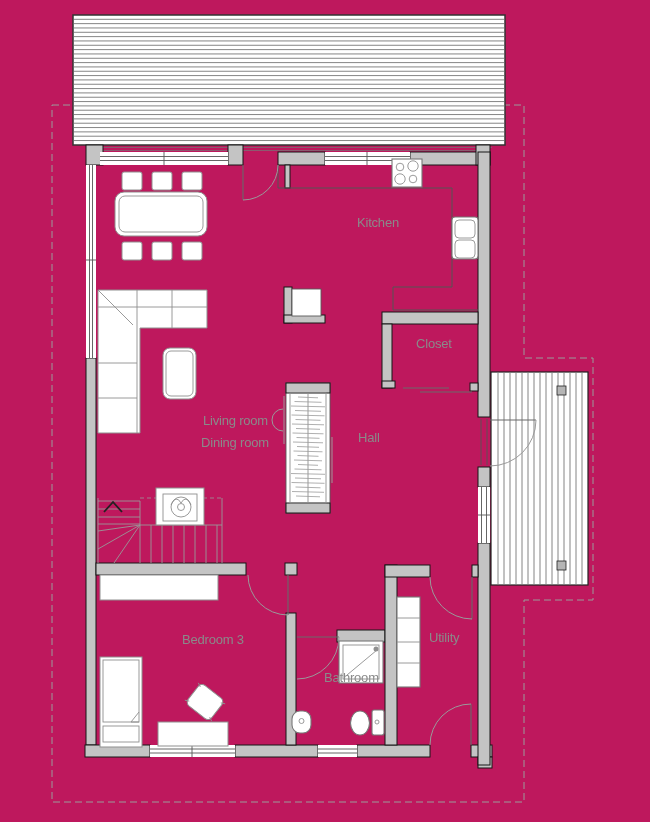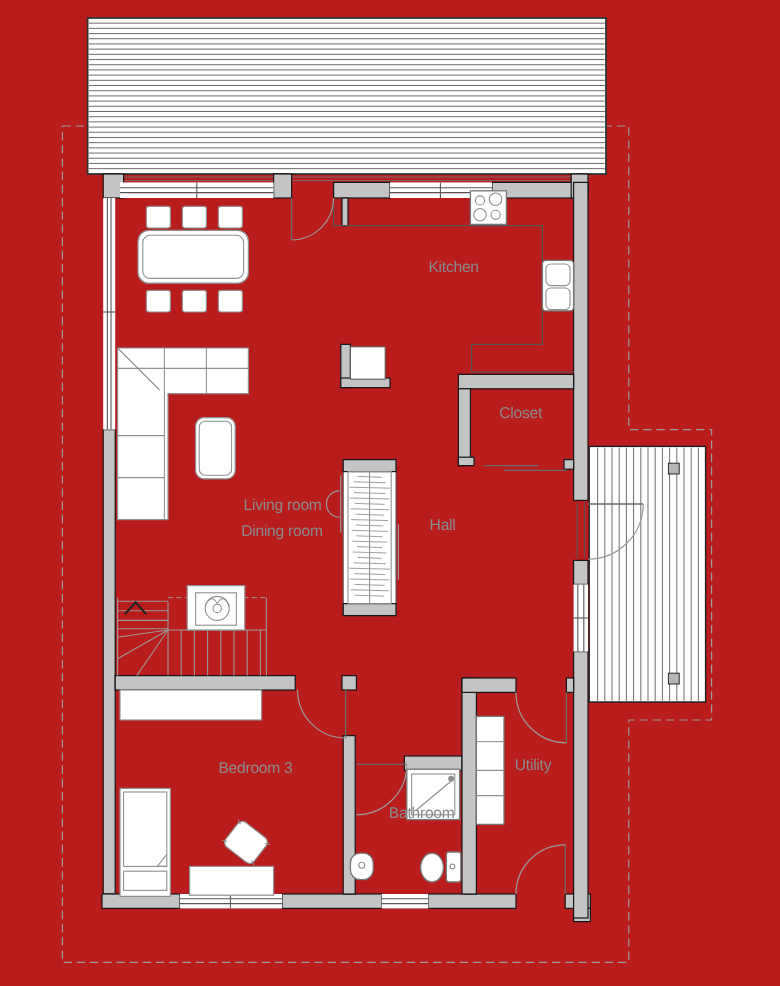--- a/index.html
+++ b/index.html
@@ -1,16 +1,16 @@
 <!DOCTYPE html>
 <html><head>
 <meta charset="utf-8">
 <style>
   html,body{margin:0;padding:0;background:#ffffff;}
-  .canvas{position:relative;width:650px;height:822px;background:#b91c1c;overflow:hidden;}
+  .canvas{position:relative;width:650px;height:822px;background:#be185d;overflow:hidden;}
   svg{display:block;}
   .wall{fill:#c4c4c4;stroke:#161616;stroke-width:1;}
   .whitebox{fill:#ffffff;stroke:#5a5a5a;stroke-width:0.9;}
   .winband{fill:#ffffff;stroke:none;}
   .winline{stroke:#555555;stroke-width:0.9;fill:none;}
   .door{stroke:#9a9a9a;stroke-width:1;fill:none;}
   .leaf{stroke:#6a6a6a;stroke-width:1.1;fill:none;}
   .furn{stroke:#8f8f8f;stroke-width:1;fill:#ffffff;}
   .furnline{stroke:#8f8f8f;stroke-width:0.9;fill:none;}
   .counter{stroke:#555555;stroke-width:1;fill:none;}

